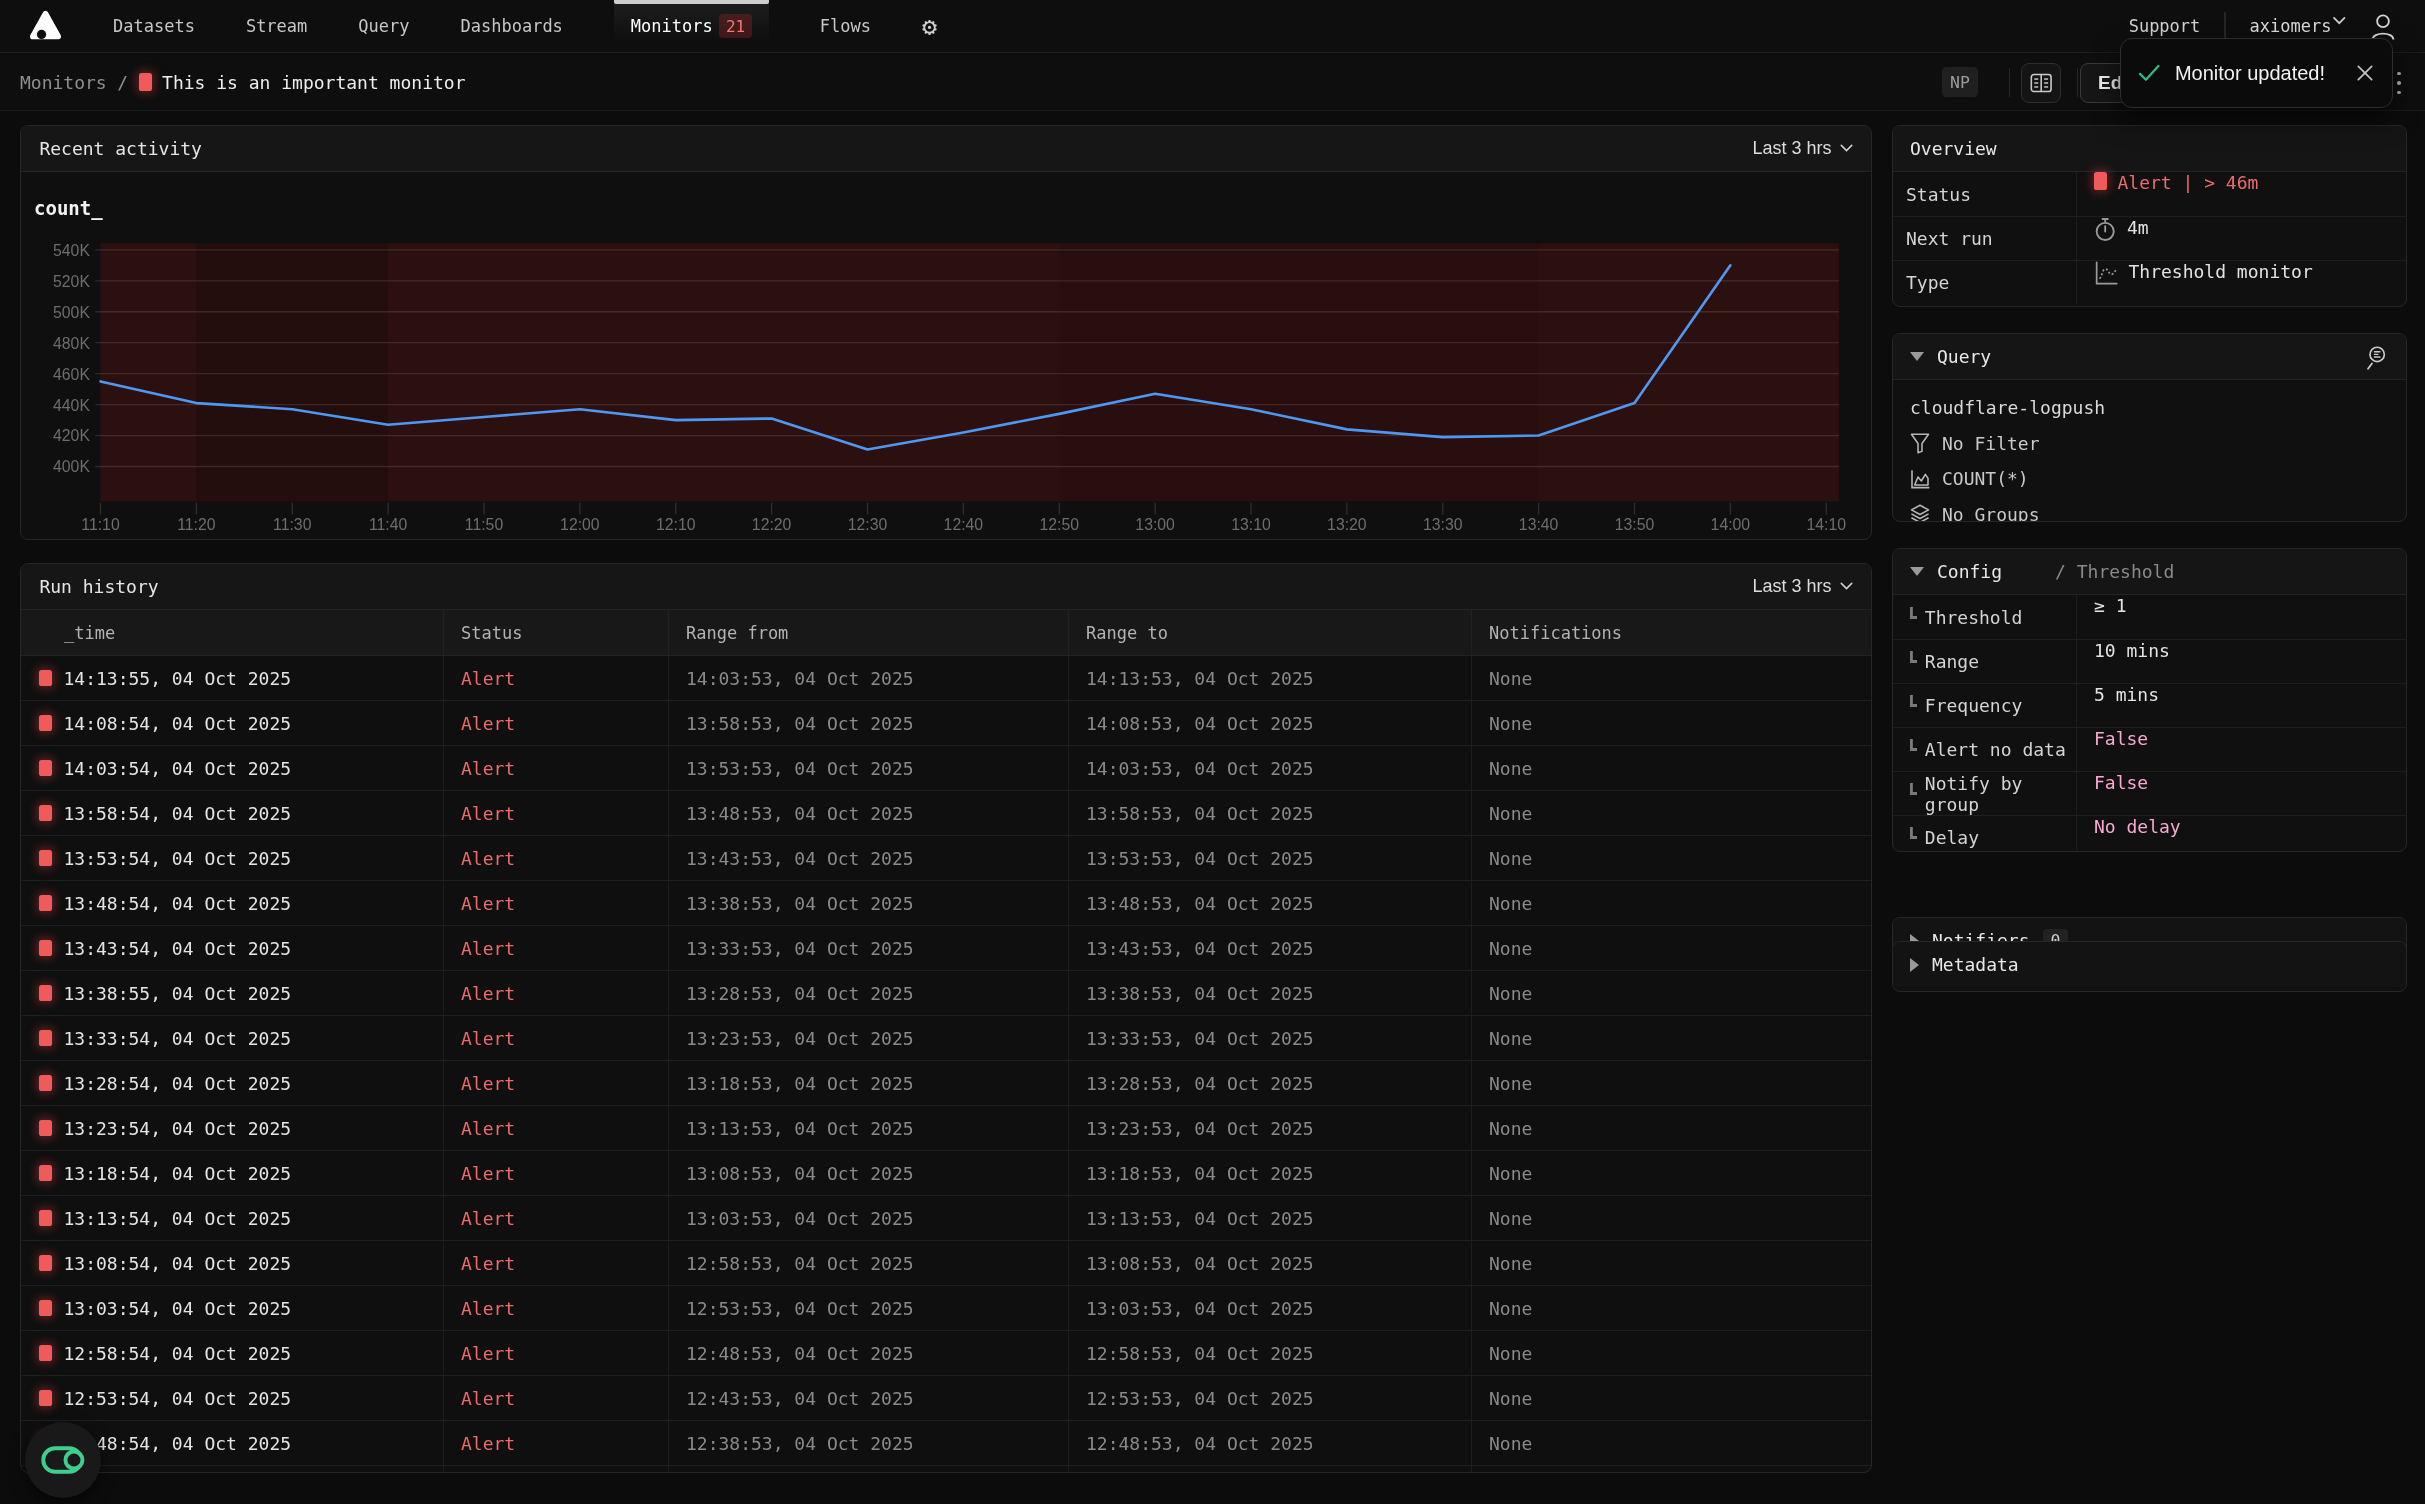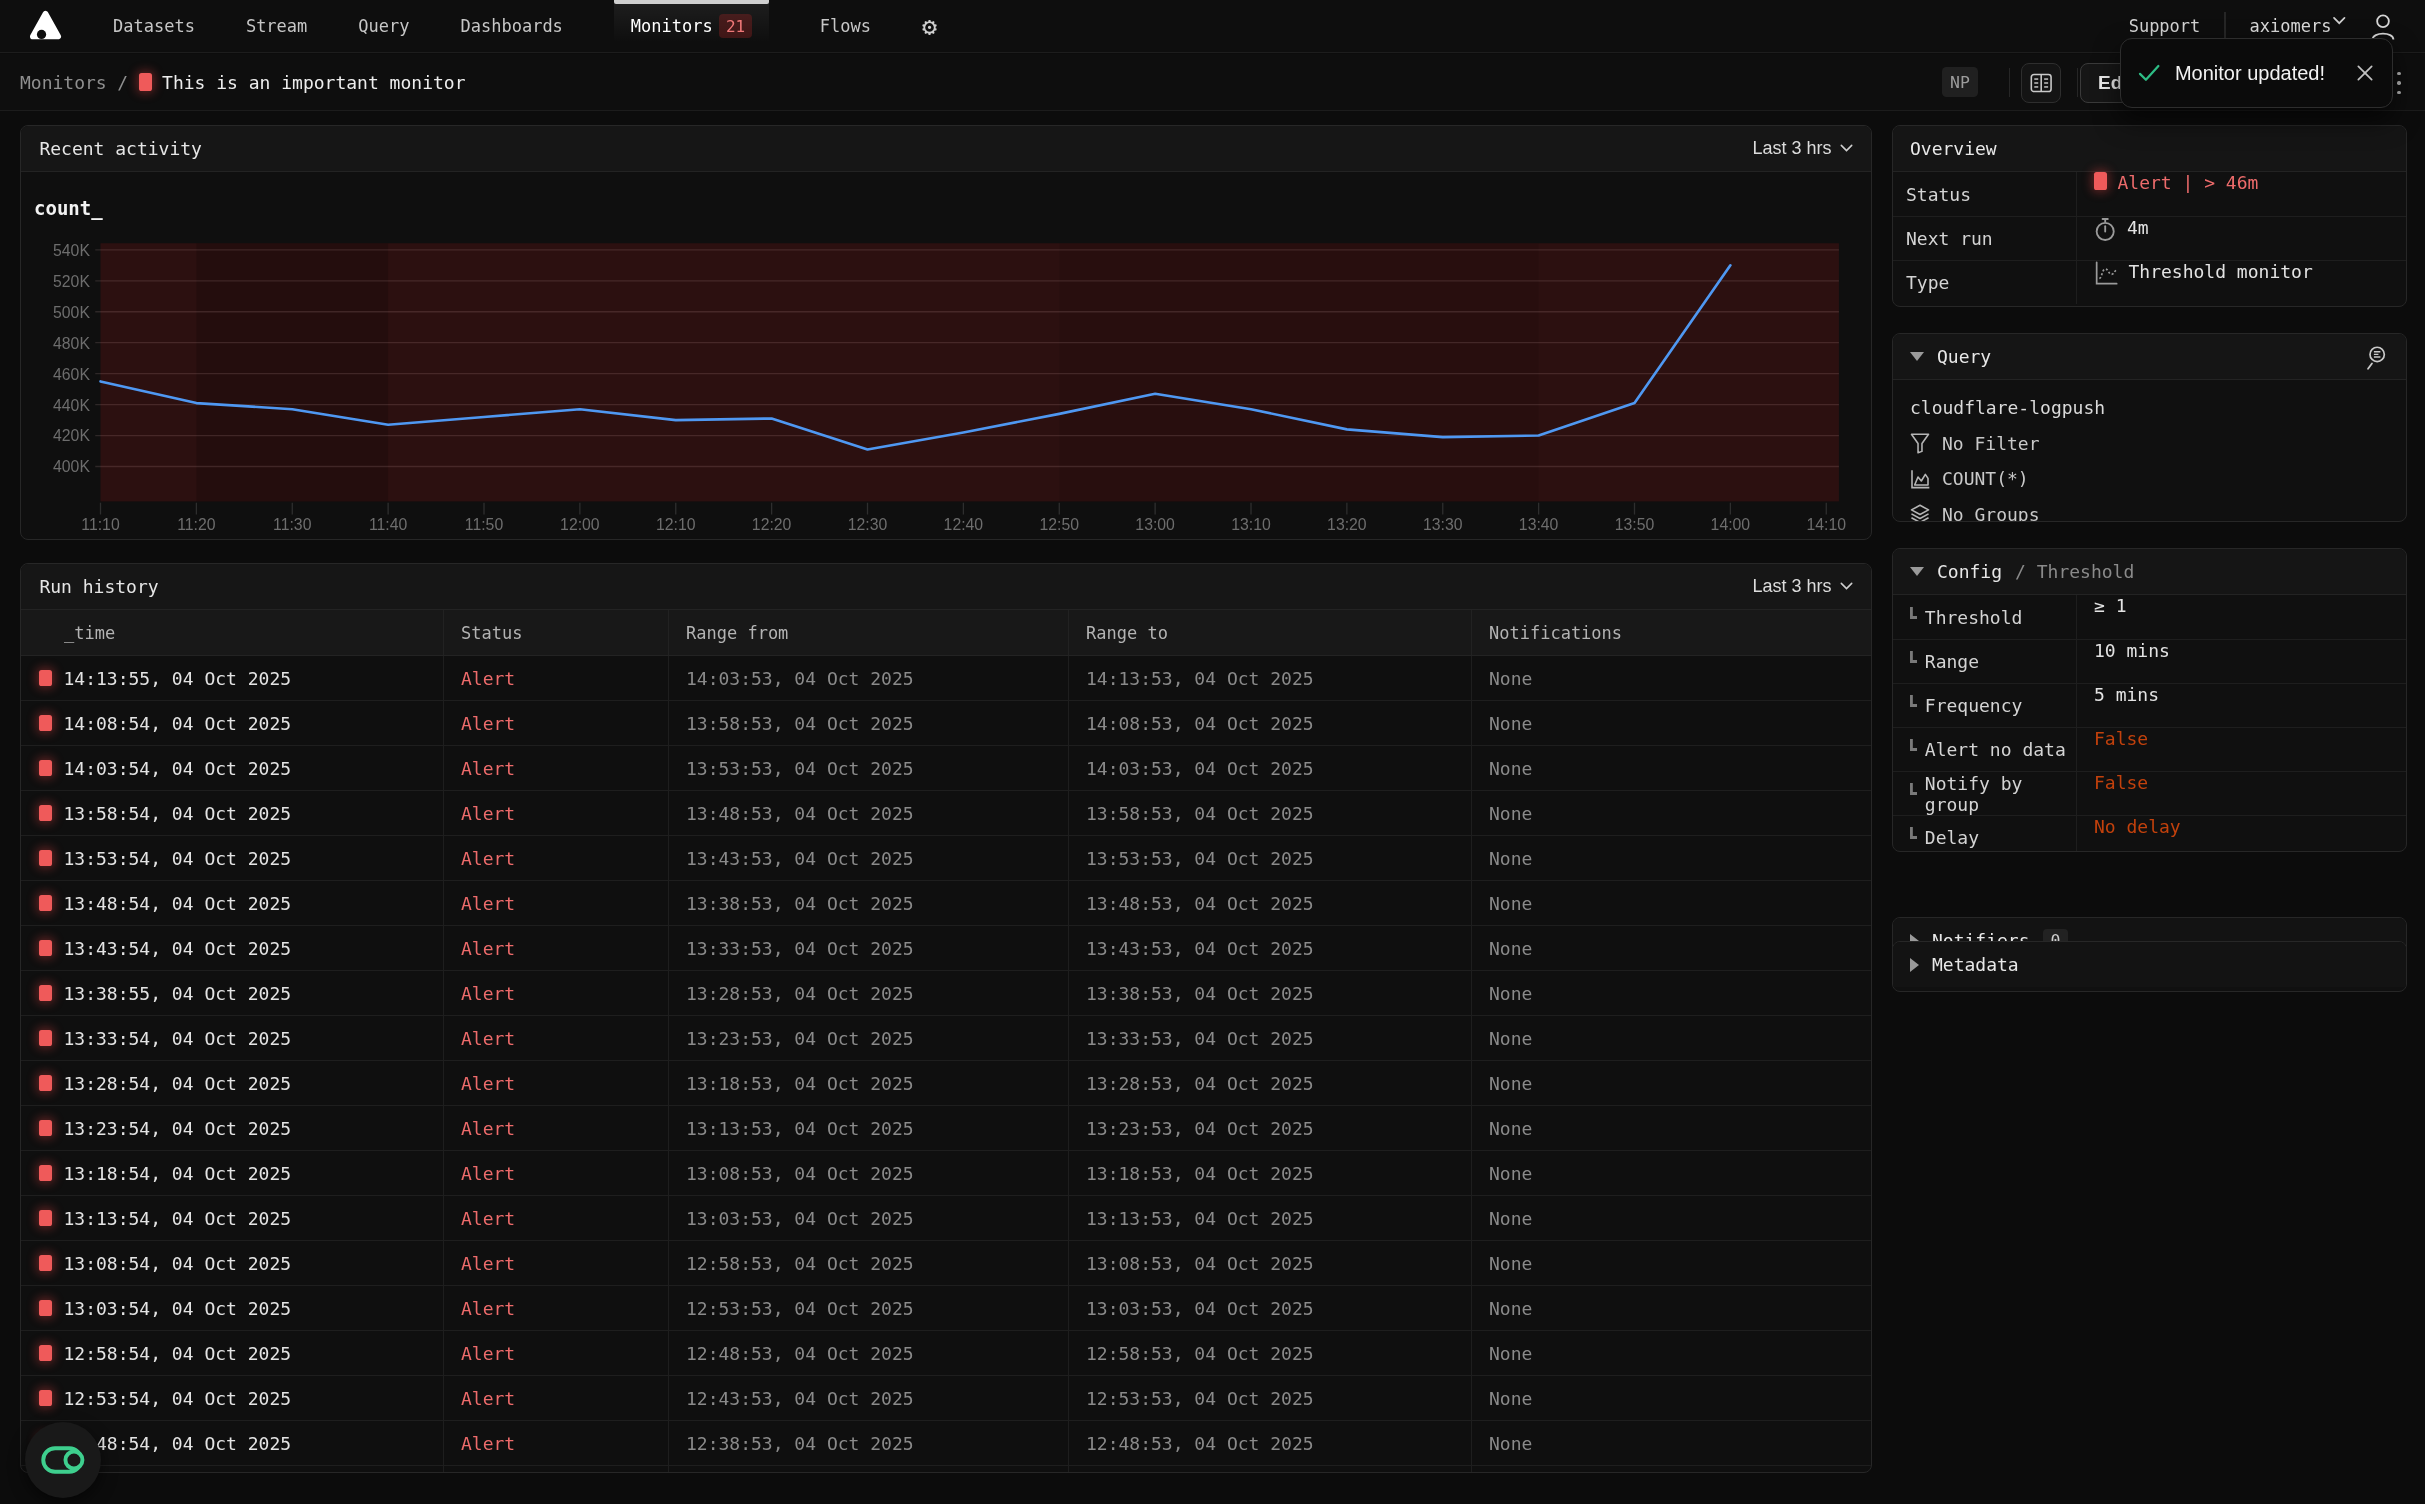--- a/index.html
+++ b/index.html
@@ -83,21 +83,21 @@
               border-radius:8px; overflow:hidden; }
   .sb-head { height:45px; display:flex; align-items:center; gap:13px; padding:0 17px; background:#151515; }
   .sb-head .t { color:#e8e8e8; font-size:18px; }
   .sb-rows { border-top:1.3px solid #232323; }
   .sb-row { display:grid; grid-template-columns:183px 329px; height:44px; border-top:1.3px solid #1e1e1e; }
   .sb-row:first-child { border-top:none; }
   .sb-label { display:flex; align-items:center; padding-left:13px; color:#d4d4d4; font-size:18px; gap:8px; }
   .sb-label .tree { color:#7a7a7a; }
   .sb-value { display:flex; align-items:flex-start; padding-left:17px; gap:10.5px; border-left:1.3px solid #1e1e1e;
               font-size:18px; color:#e3e3e3; }
-  .muted { color:#c2410c; }
+  .muted { color:#f9a8d4; }
   .alert-red { color:#ed6b6b; }
   .tri { width:0; height:0; }
   .tri-down { border-left:7.2px solid transparent; border-right:7.2px solid transparent; border-top:9.2px solid #9a9a9a; }
   .tri-right { border-top:7.2px solid transparent; border-bottom:7.2px solid transparent; border-left:9.2px solid #9a9a9a; }
   #overview-panel { top:125px; height:182px; }
   #query-panel { top:333px; height:189px; }
   .q-body { padding:17px 17px 0 17px; display:flex; flex-direction:column; gap:14.5px; }
   .q-line { display:flex; align-items:center; gap:12px; color:#c9c9c9; font-size:18px; }
   .q-line.ds { color:#dadada; }
   #config-panel { top:548px; height:304px; }
@@ -561,21 +561,21 @@
       </svg>
       <span>No Groups</span>
     </div>
   </div>
 </div>
 
 <div class="sb-panel" id="config-panel">
   <div class="sb-head">
     <span class="tri tri-down"></span>
     <span class="t">Config</span>
-    <span class="t" style="color:#8a8a8a;"><span>/</span> <span>Threshold</span></span>
+    <span class="t" style="color:#8a8a8a;margin-left:40px;"><span>/</span> <span>Threshold</span></span>
   </div>
   <div class="sb-rows" id="config-rows">
       <div class="sb-row">
         <div class="sb-label">
           <span class="tree">┗</span>
           <span>Threshold</span>
         </div>
         <div class="sb-value">
           <span>≥ 1</span>
         </div>

